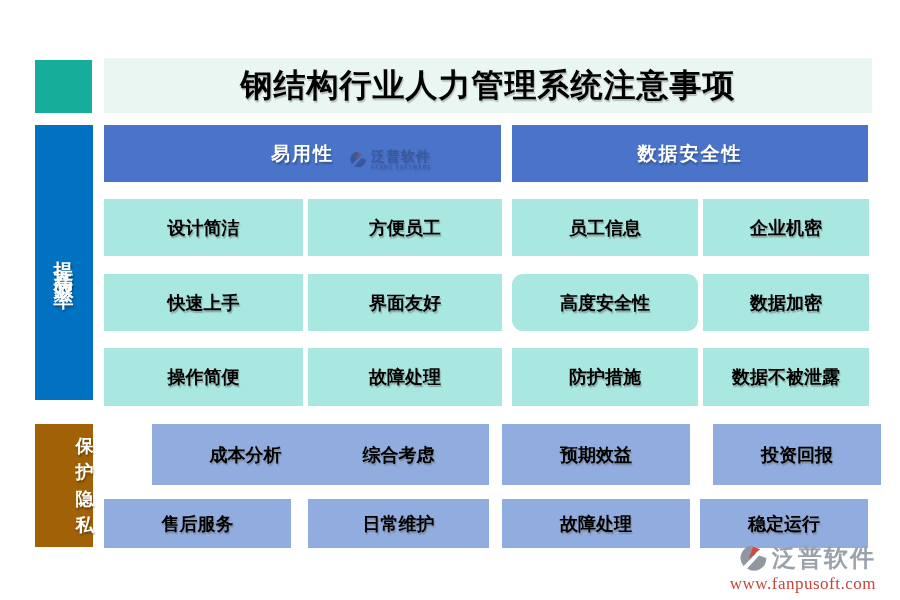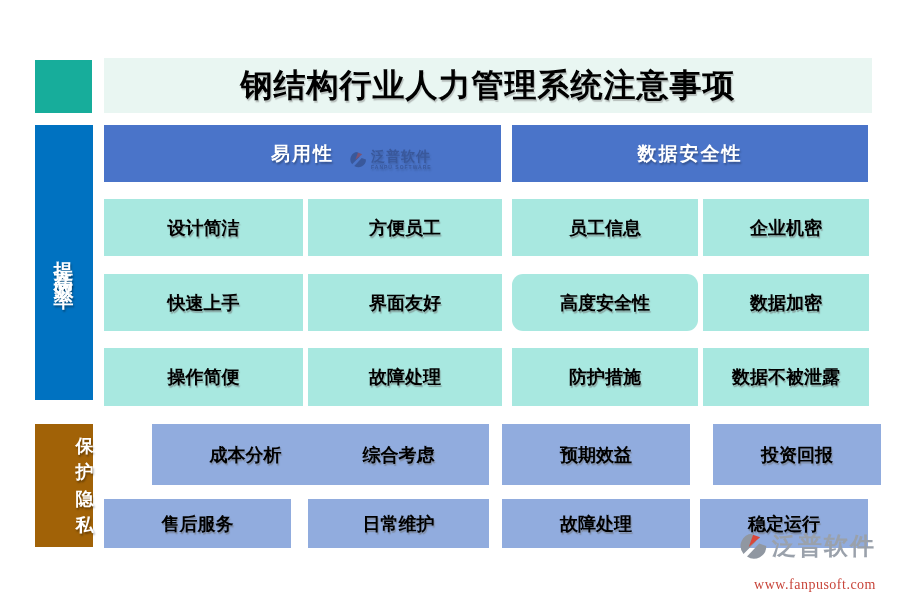--- a/index.html
+++ b/index.html
@@ -47,21 +47,21 @@
   .watermark .wm-name{font-size:14px;font-weight:bold;color:#2c4277;letter-spacing:1px;}
   .watermark .wm-sub{font-size:5px;color:#2c4277;letter-spacing:1px;margin-top:2px;}
   .footer-logo{
     position:absolute;right:24px;bottom:8px;text-align:right;line-height:1;
   }
   .footer-top{display:flex;align-items:center;justify-content:flex-end;}
   .brand-name{
     font-size:24px;font-weight:bold;color:#9aa1ab;letter-spacing:2px;margin-left:4px;
   }
   .brand-url{
-    font-size:14px;color:#c8453a;margin-top:18px;letter-spacing:.5px;
+    font-size:17px;color:#c8453a;margin-top:3px;letter-spacing:.5px;
     font-family:"Liberation Serif",serif;
   }
 </style>
 </head>
 <body>
 
 <div class="canvas">
 
   <div class="abs teal-block" style="left:35px;top:60px;width:57px;height:53px;"></div>
 

